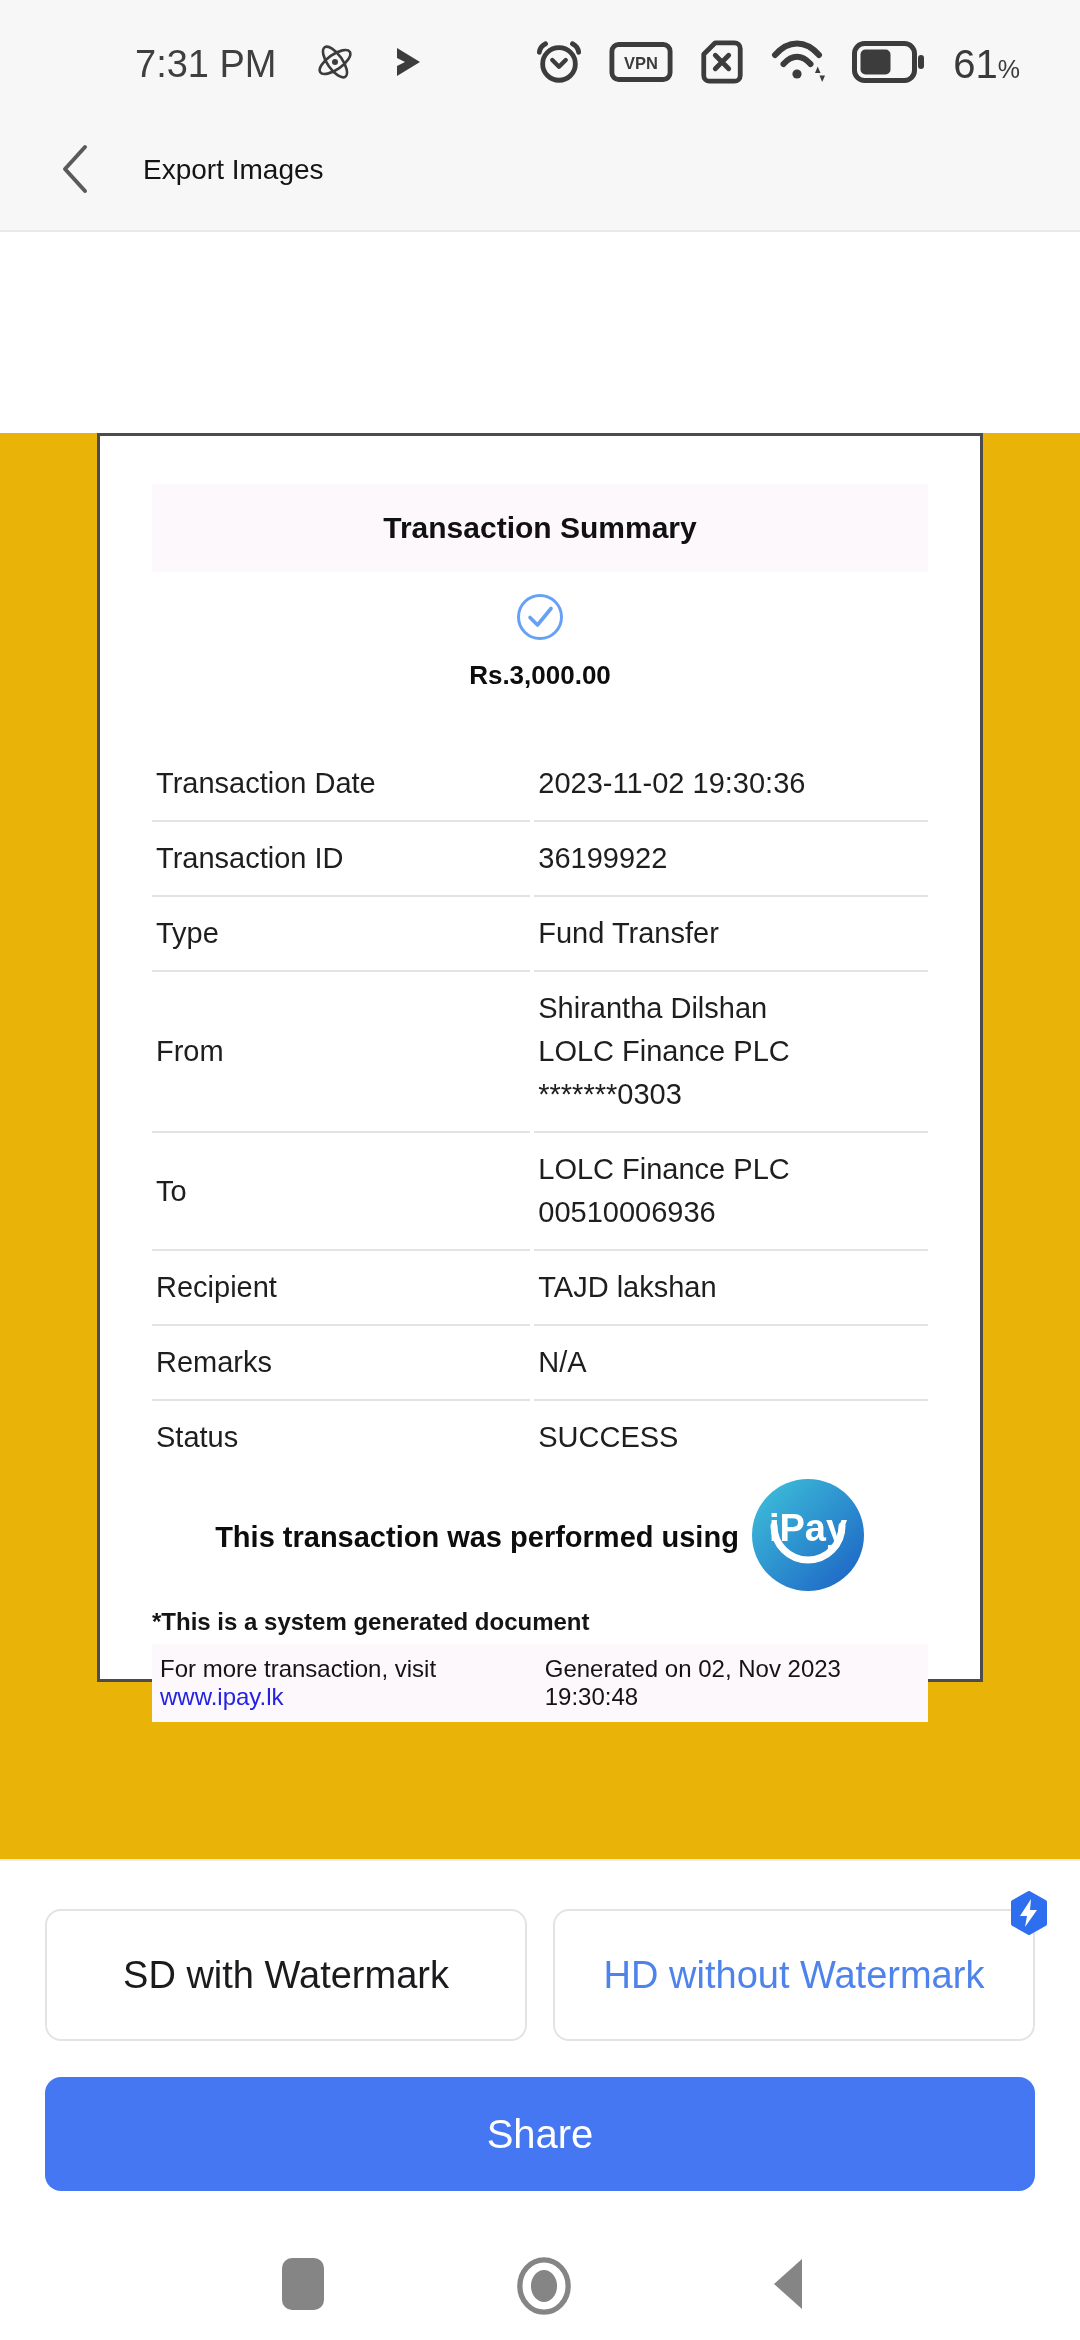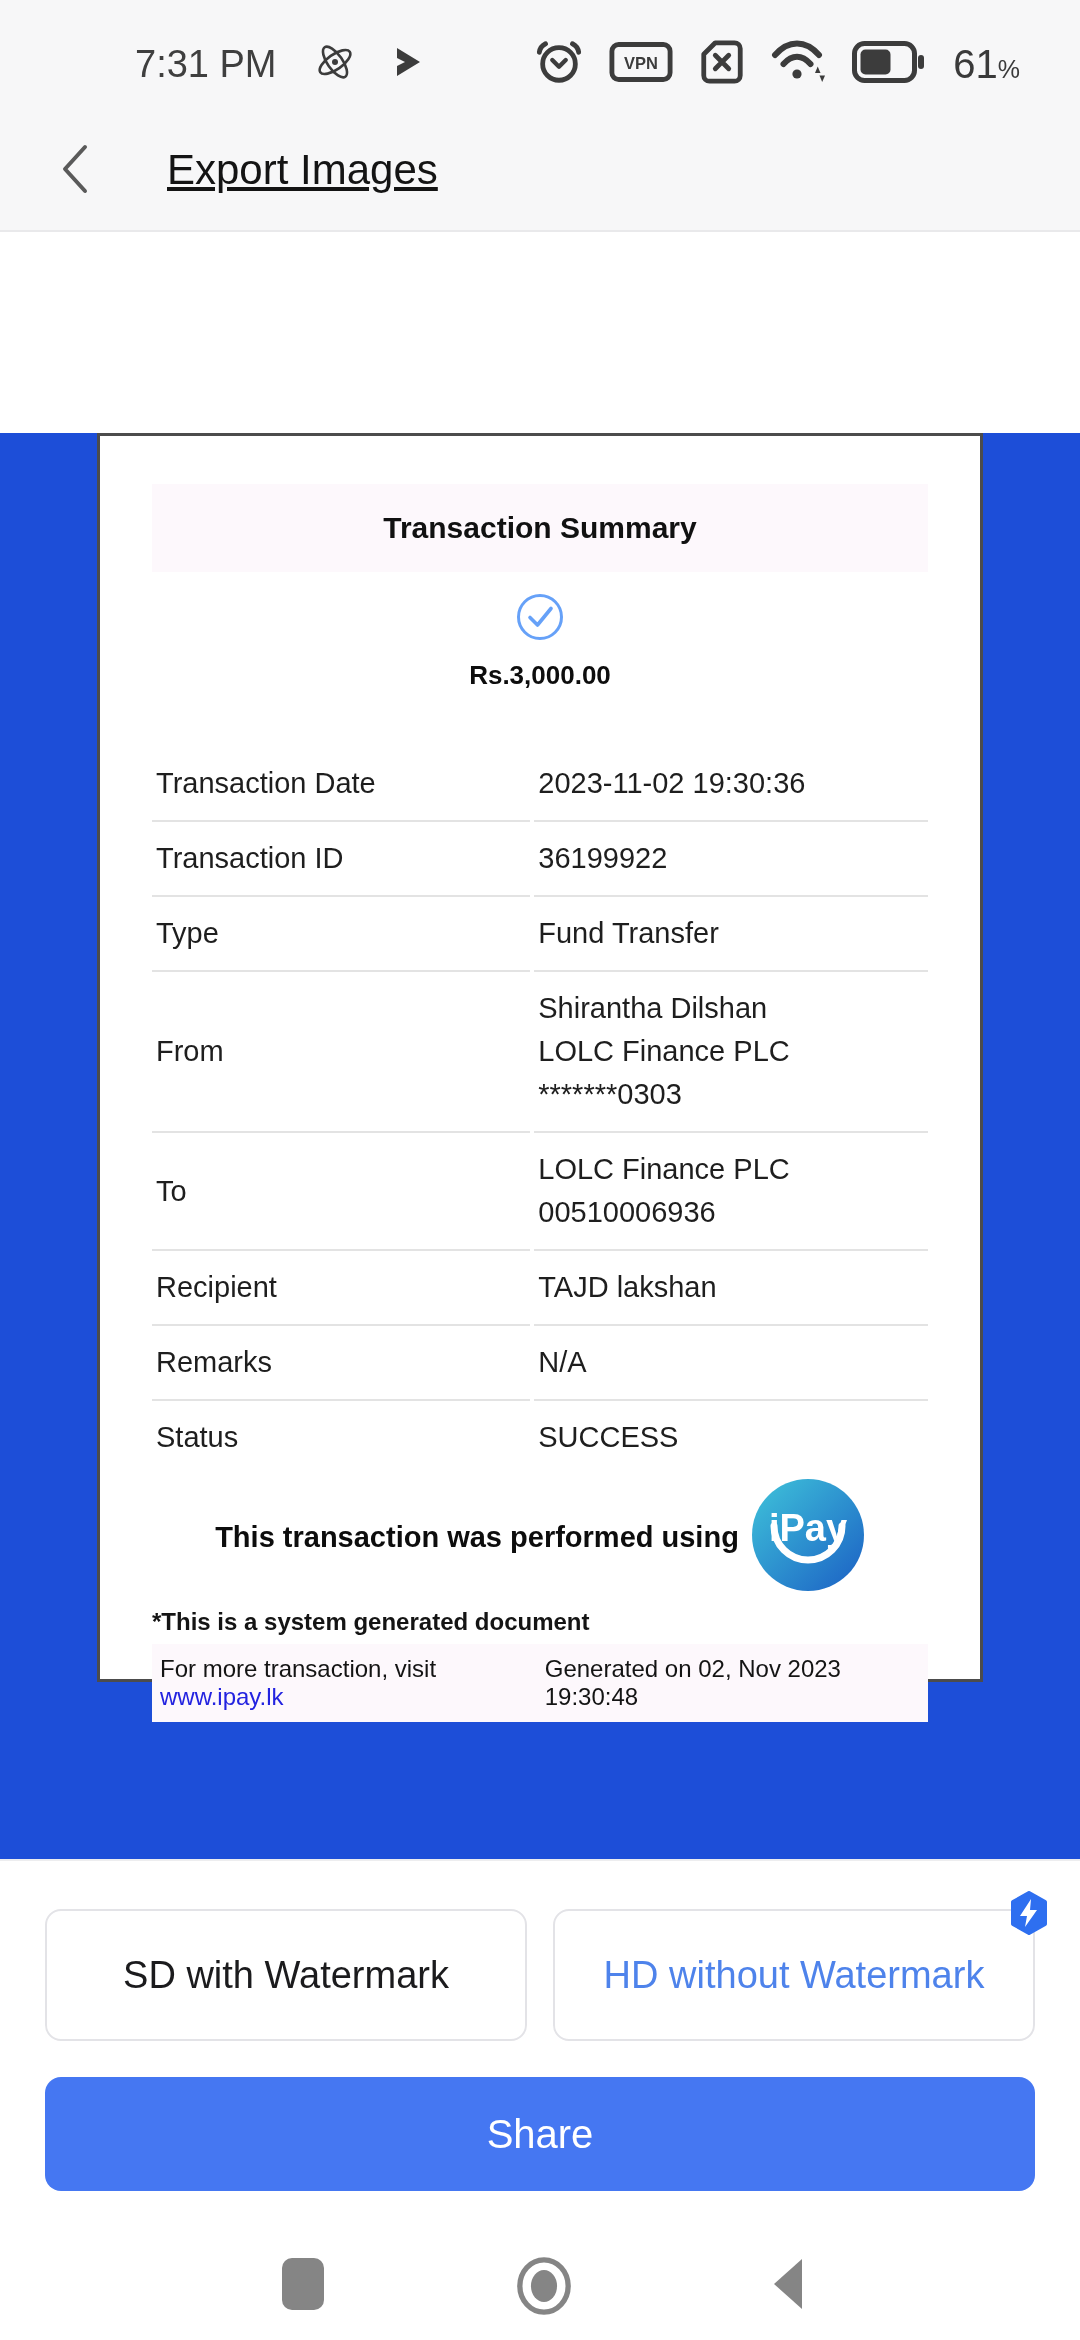--- a/index.html
+++ b/index.html
@@ -12,24 +12,24 @@
   .sb-left{display:flex;align-items:center;gap:35px;text-align:center;}
   .sb-time{font-size:38px;color:#3f3f3f;}
   .sb-right{display:flex;align-items:center;gap:25px;text-align:center;}
   .sb-pct{font-size:40px;color:#3a3a3a;margin-left:2px;}
   .sb-pct .pct-sign{font-size:25px;}
 
   
   .app-header{height:122px;background:#f7f7f8;border-bottom:2px solid #e9e9eb;
               display:flex;align-items:center;box-sizing:border-box;padding-left:57px;}
   .back-btn{background:none;border:none;padding:0;margin:0;cursor:pointer;display:flex;align-items:center;}
-  .page-title{font-size:42px;color:#141414;margin-left:74px;text-decoration:underline;}
-
-  
-  .content{height:1627px;background:#1d4ed8;}
+  .page-title{font-size:28px;color:#141414;margin-left:50px;}
+
+  
+  .content{height:1627px;background:#eab308;}
   .receipt-card{width:886px;height:1249px;margin:201px auto 0;border:3px solid #4c4c4c;
                 box-sizing:border-box;background:#fff;color:#1c1c1c;}
   .band{margin:48px 52px 0;height:88px;background:#FDF8FC;display:flex;align-items:center;
         justify-content:center;font-size:30px;font-weight:bold;color:#111;}
   .check-wrap{margin-top:20px;text-align:center;}
   .amount{margin-top:14px;text-align:center;font-size:26px;font-weight:bold;color:#0d0d0d;}
   table.receipt-table{margin:56px 48px 0;width:784px;border-collapse:separate;border-spacing:4px 0;
         font-size:29px;color:#1e1e1e;}
   .receipt-table td{border-bottom:2px solid #e3e3e3;padding:15px 4px;vertical-align:middle;}
   .receipt-table td.lbl{width:49%;}

